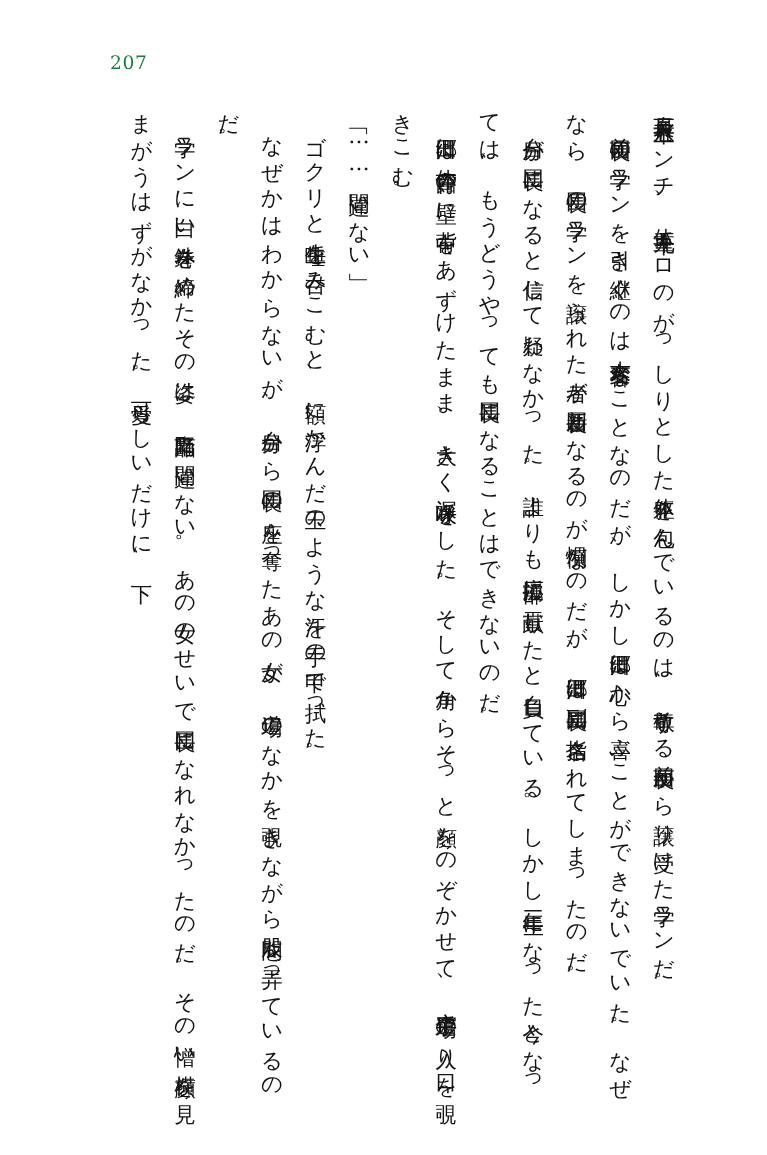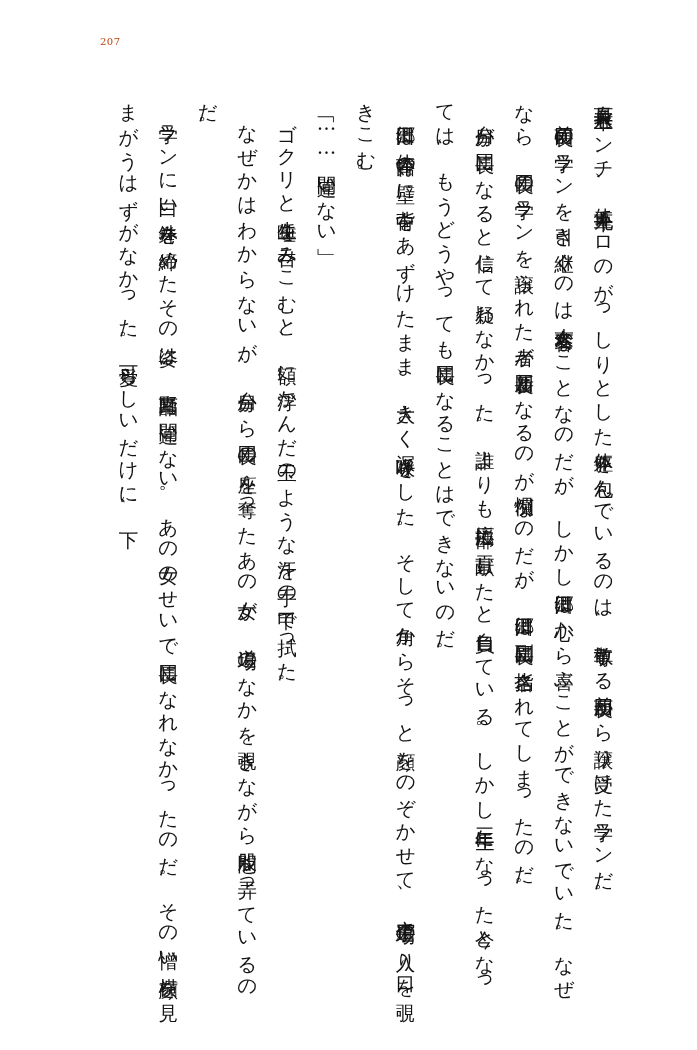--- a/index.html
+++ b/index.html
@@ -19,25 +19,25 @@
   .page {
     position: absolute;
     inset: 0;
     width: 697px;
     height: 1050px;
     box-sizing: border-box;
   }
 
   .page-number {
     position: absolute;
-    top: 36px;
+    top: 48px;
     left: 100px;
-    font-size: 10px;
+    font-size: 17px;
     letter-spacing: 0.5px;
-    color: #c2410c;
+    color: #15803d;
     font-family: "DejaVu Serif", "Liberation Serif", serif;
   }
 
   
   .text-block {
     position: absolute;
     top: 90px;
     right: 74px;
     left: 78px;
     height: 900px;

